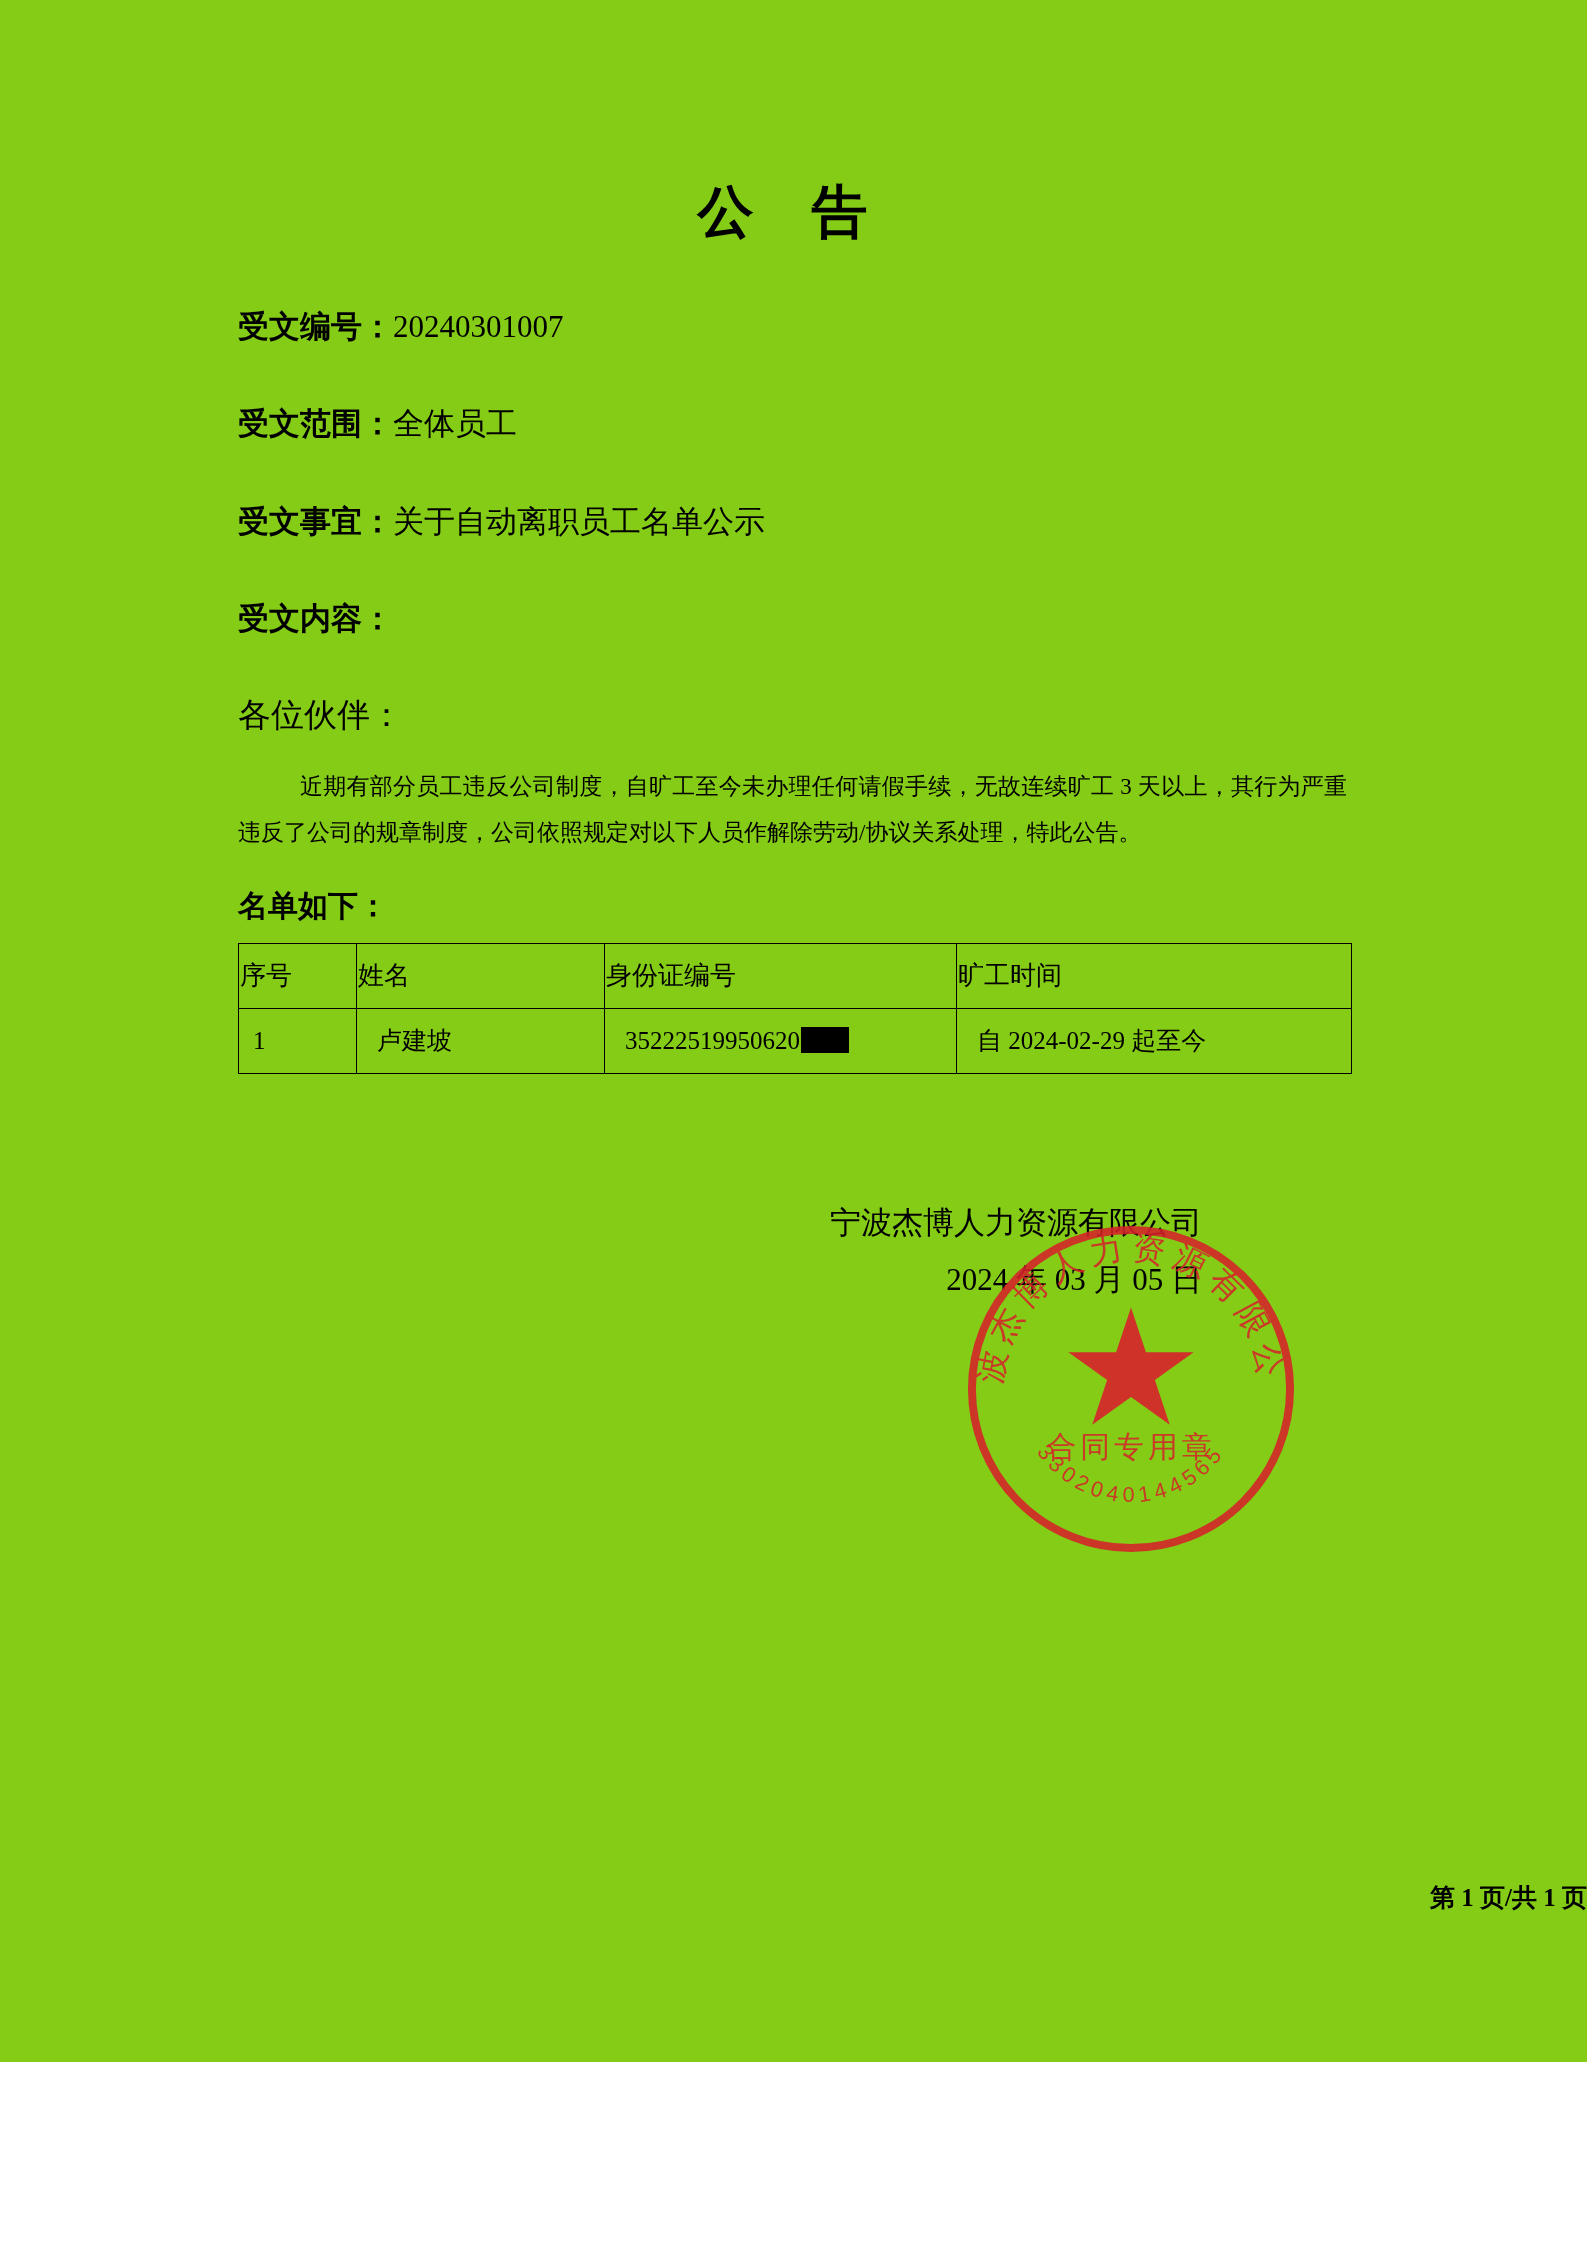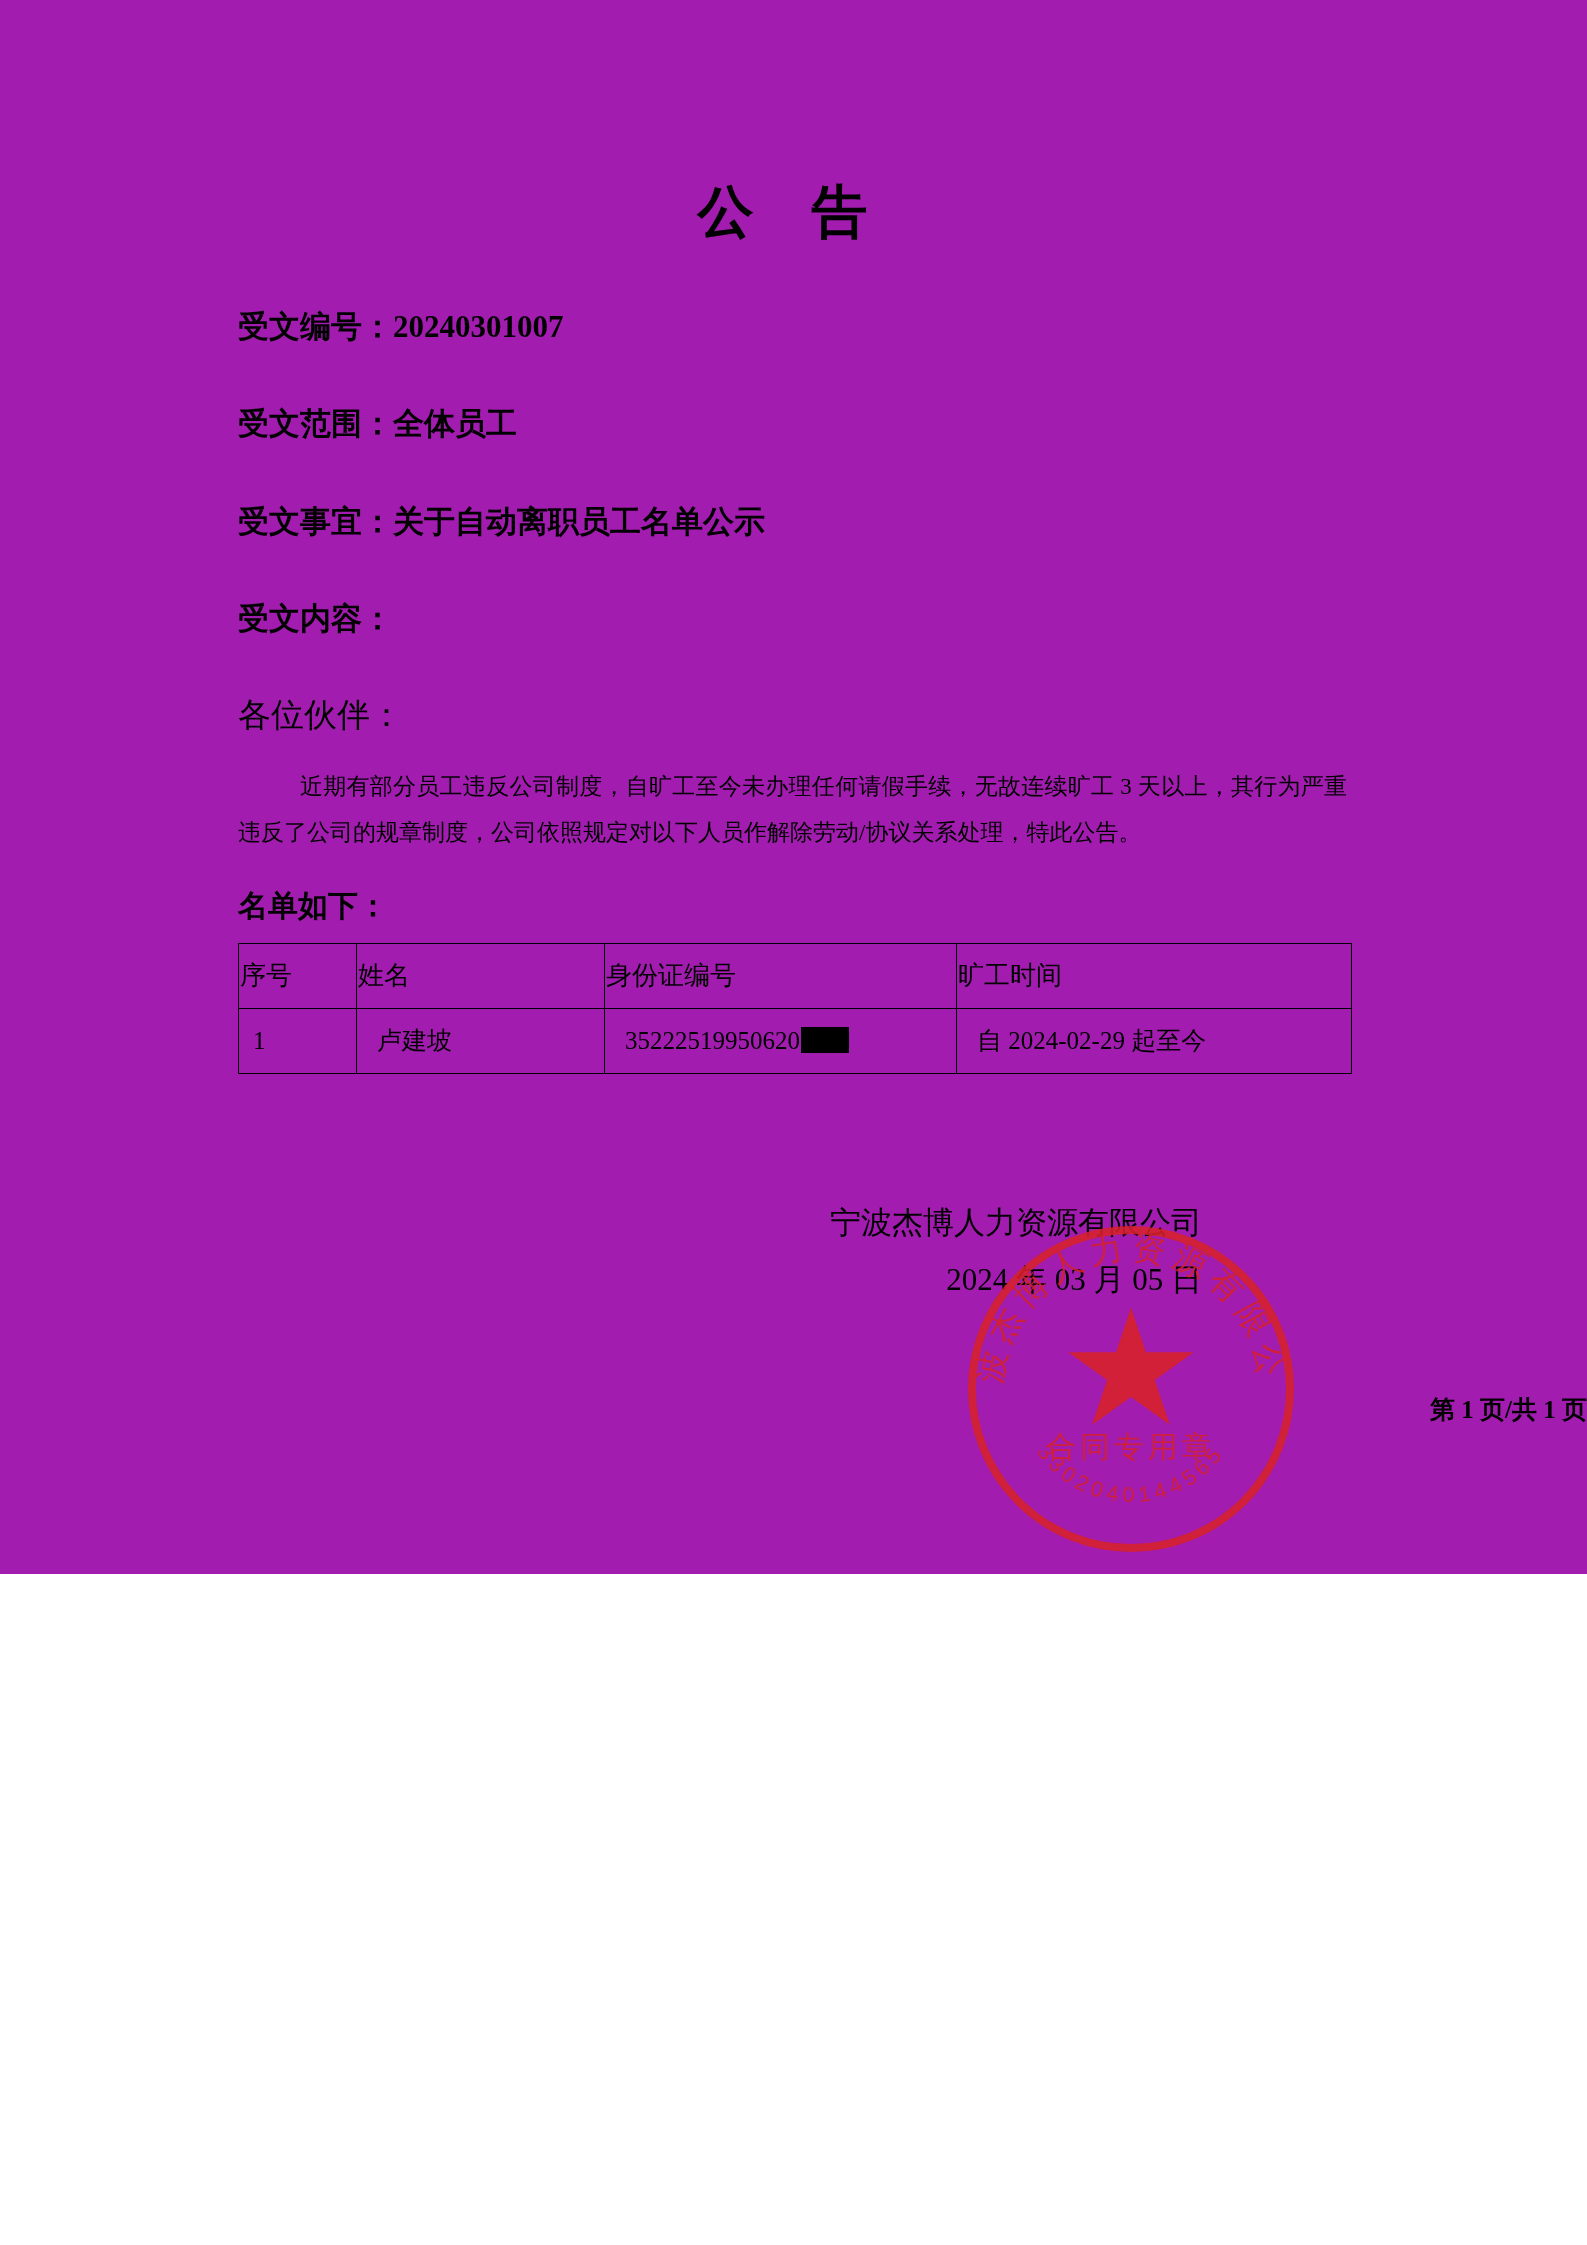--- a/index.html
+++ b/index.html
@@ -7,23 +7,23 @@
     padding: 0;
     background: #ffffff;
   }
   body {
     font-family: "Liberation Serif", "DejaVu Serif", serif;
     color: #000000;
   }
   .page {
     position: relative;
     width: 1587px;
-    height: 1574px;
+    height: 2062px;
     margin: 0 auto;
-    background: #a21caf;
+    background: #84cc16;
     overflow: hidden;
   }
   .doc-title {
     text-align: center;
     font-size: 56px;
     font-weight: bold;
     letter-spacing: 22px;
     margin-top: 175px;
     margin-bottom: 0;
     font-family: "Liberation Serif", "DejaVu Serif", serif;
@@ -35,21 +35,21 @@
     font-size: 31px;
     margin-top: 54px;
     line-height: 1.4;
     white-space: nowrap;
   }
   .field-label {
     font-weight: bold;
     margin-top: 36px;
   }
   .field-value {
-    font-weight: bold;
+    font-weight: normal;
   }
   .greeting {
     font-size: 33px;
     margin-top: 52px;
   }
   .para {
     font-size: 23px;
     line-height: 2.0;
     margin-top: 26px;
     text-align: justify;

